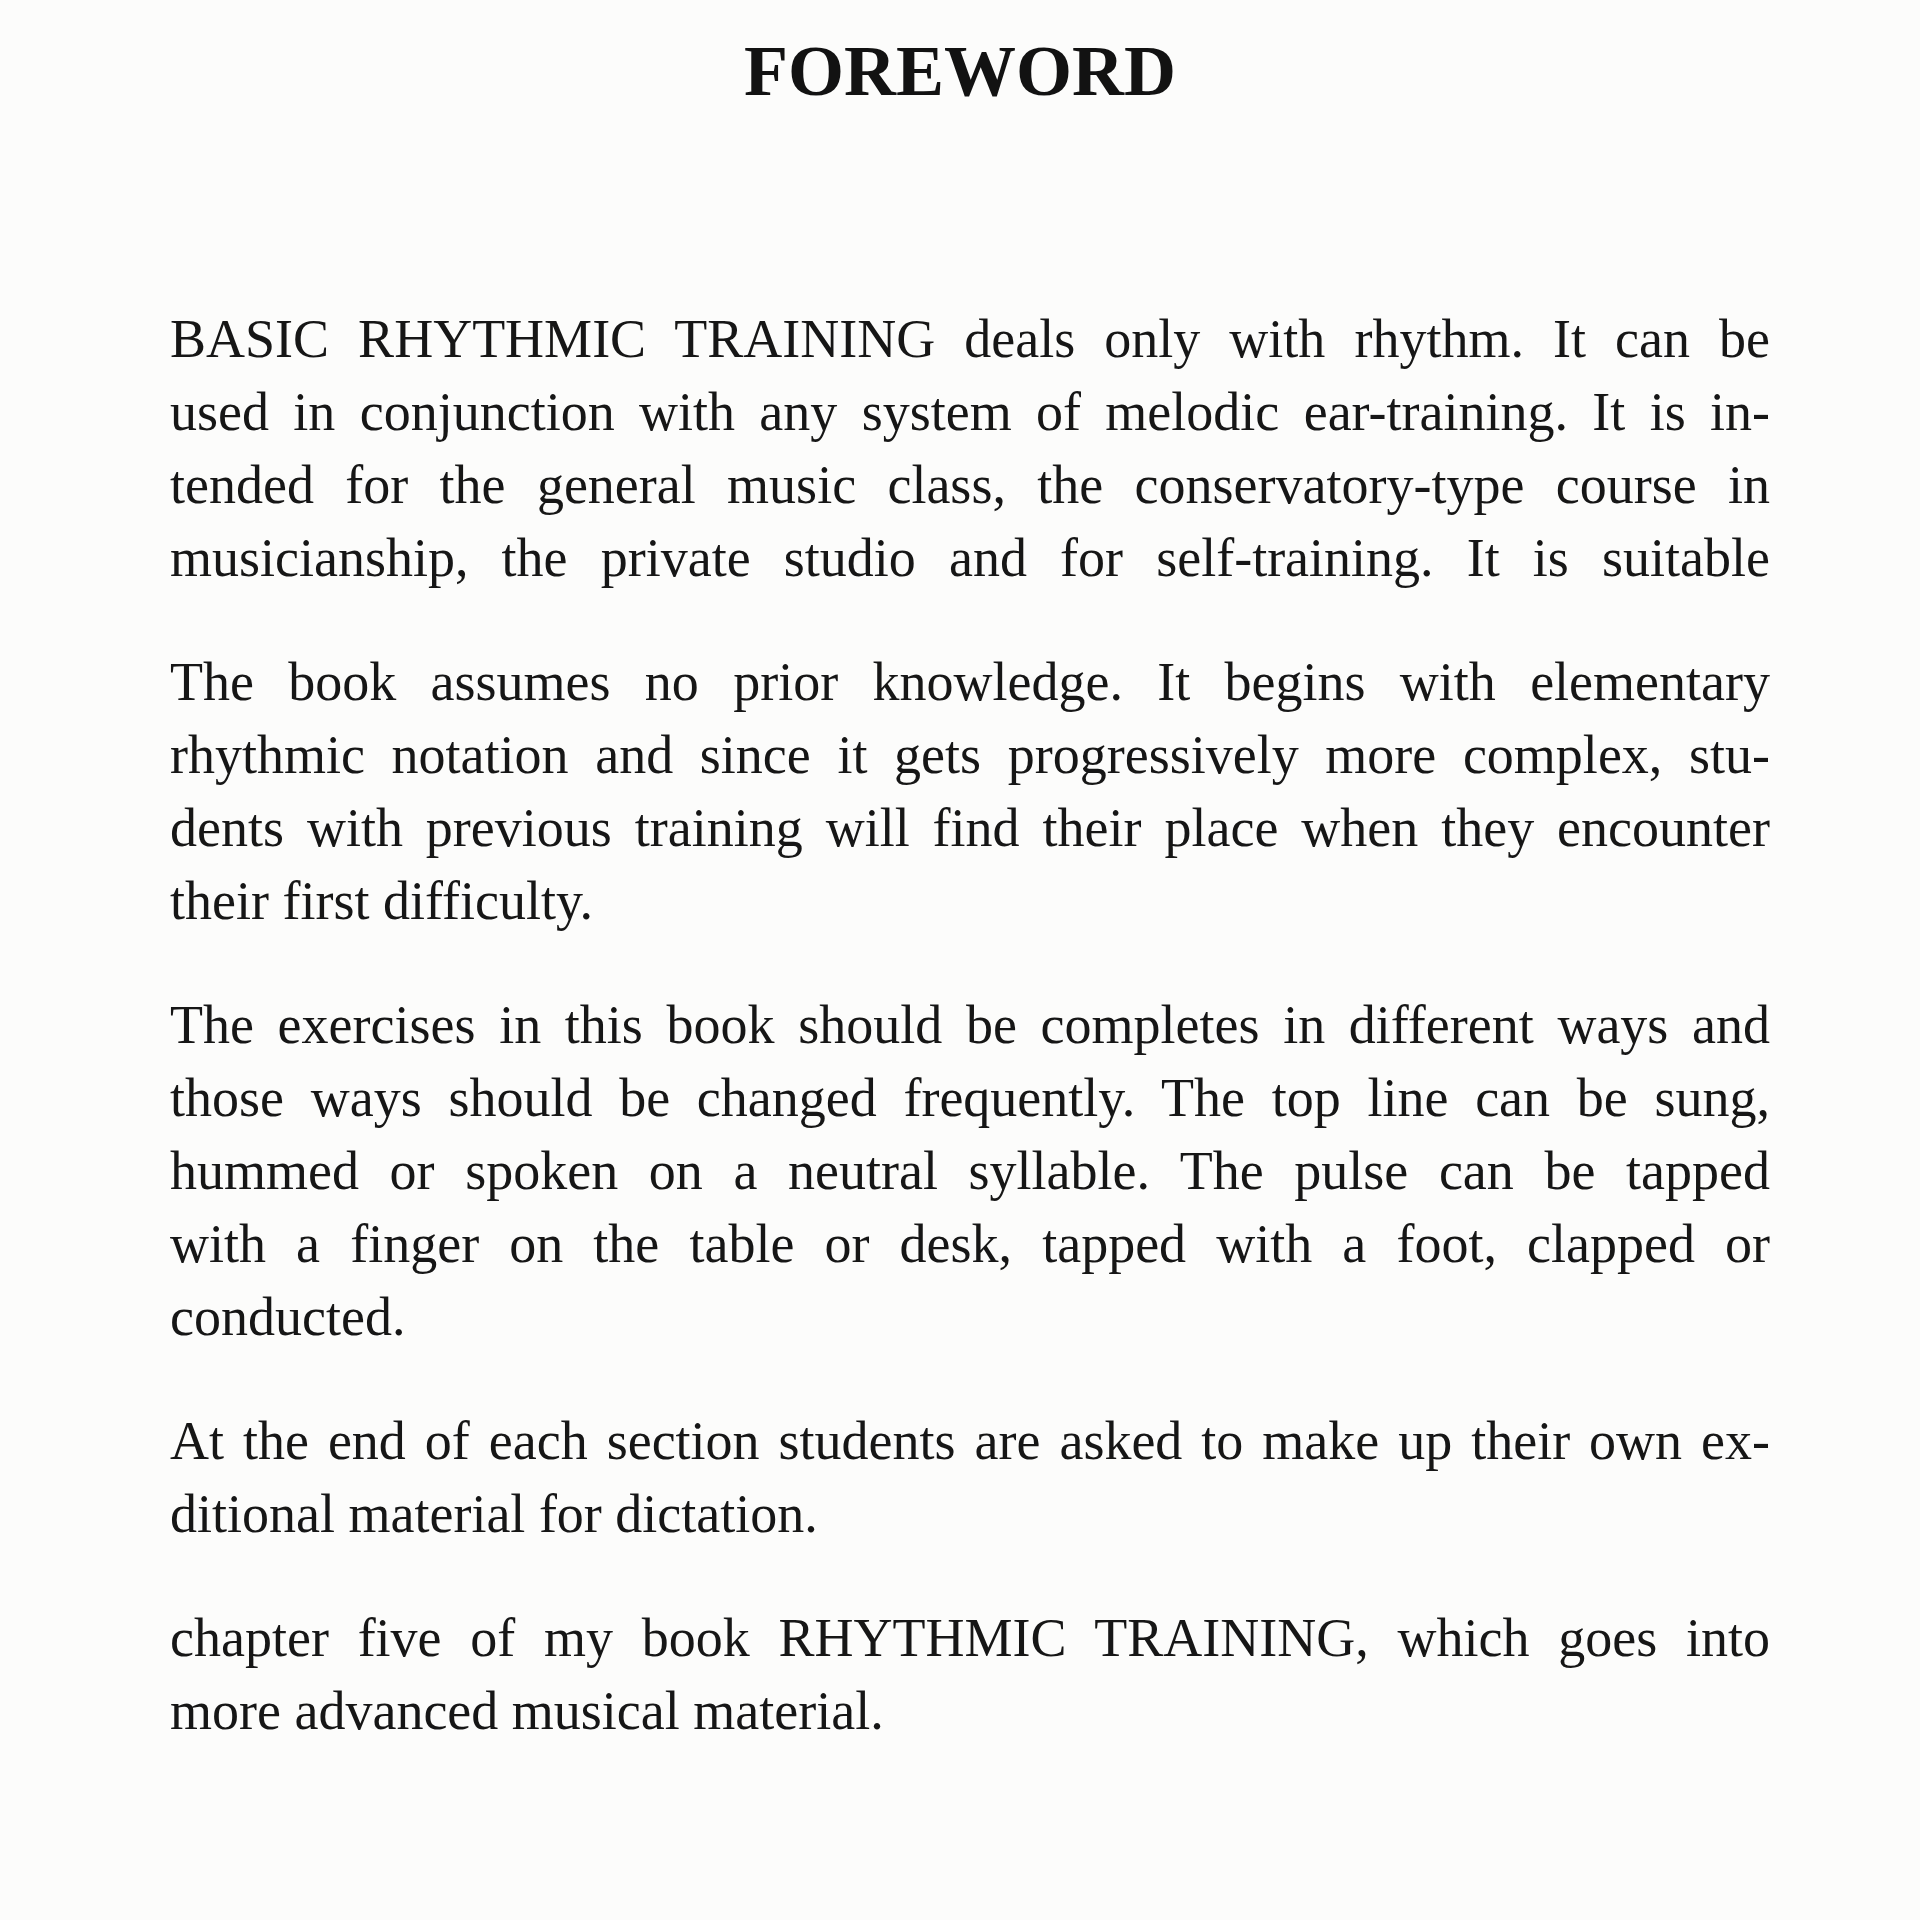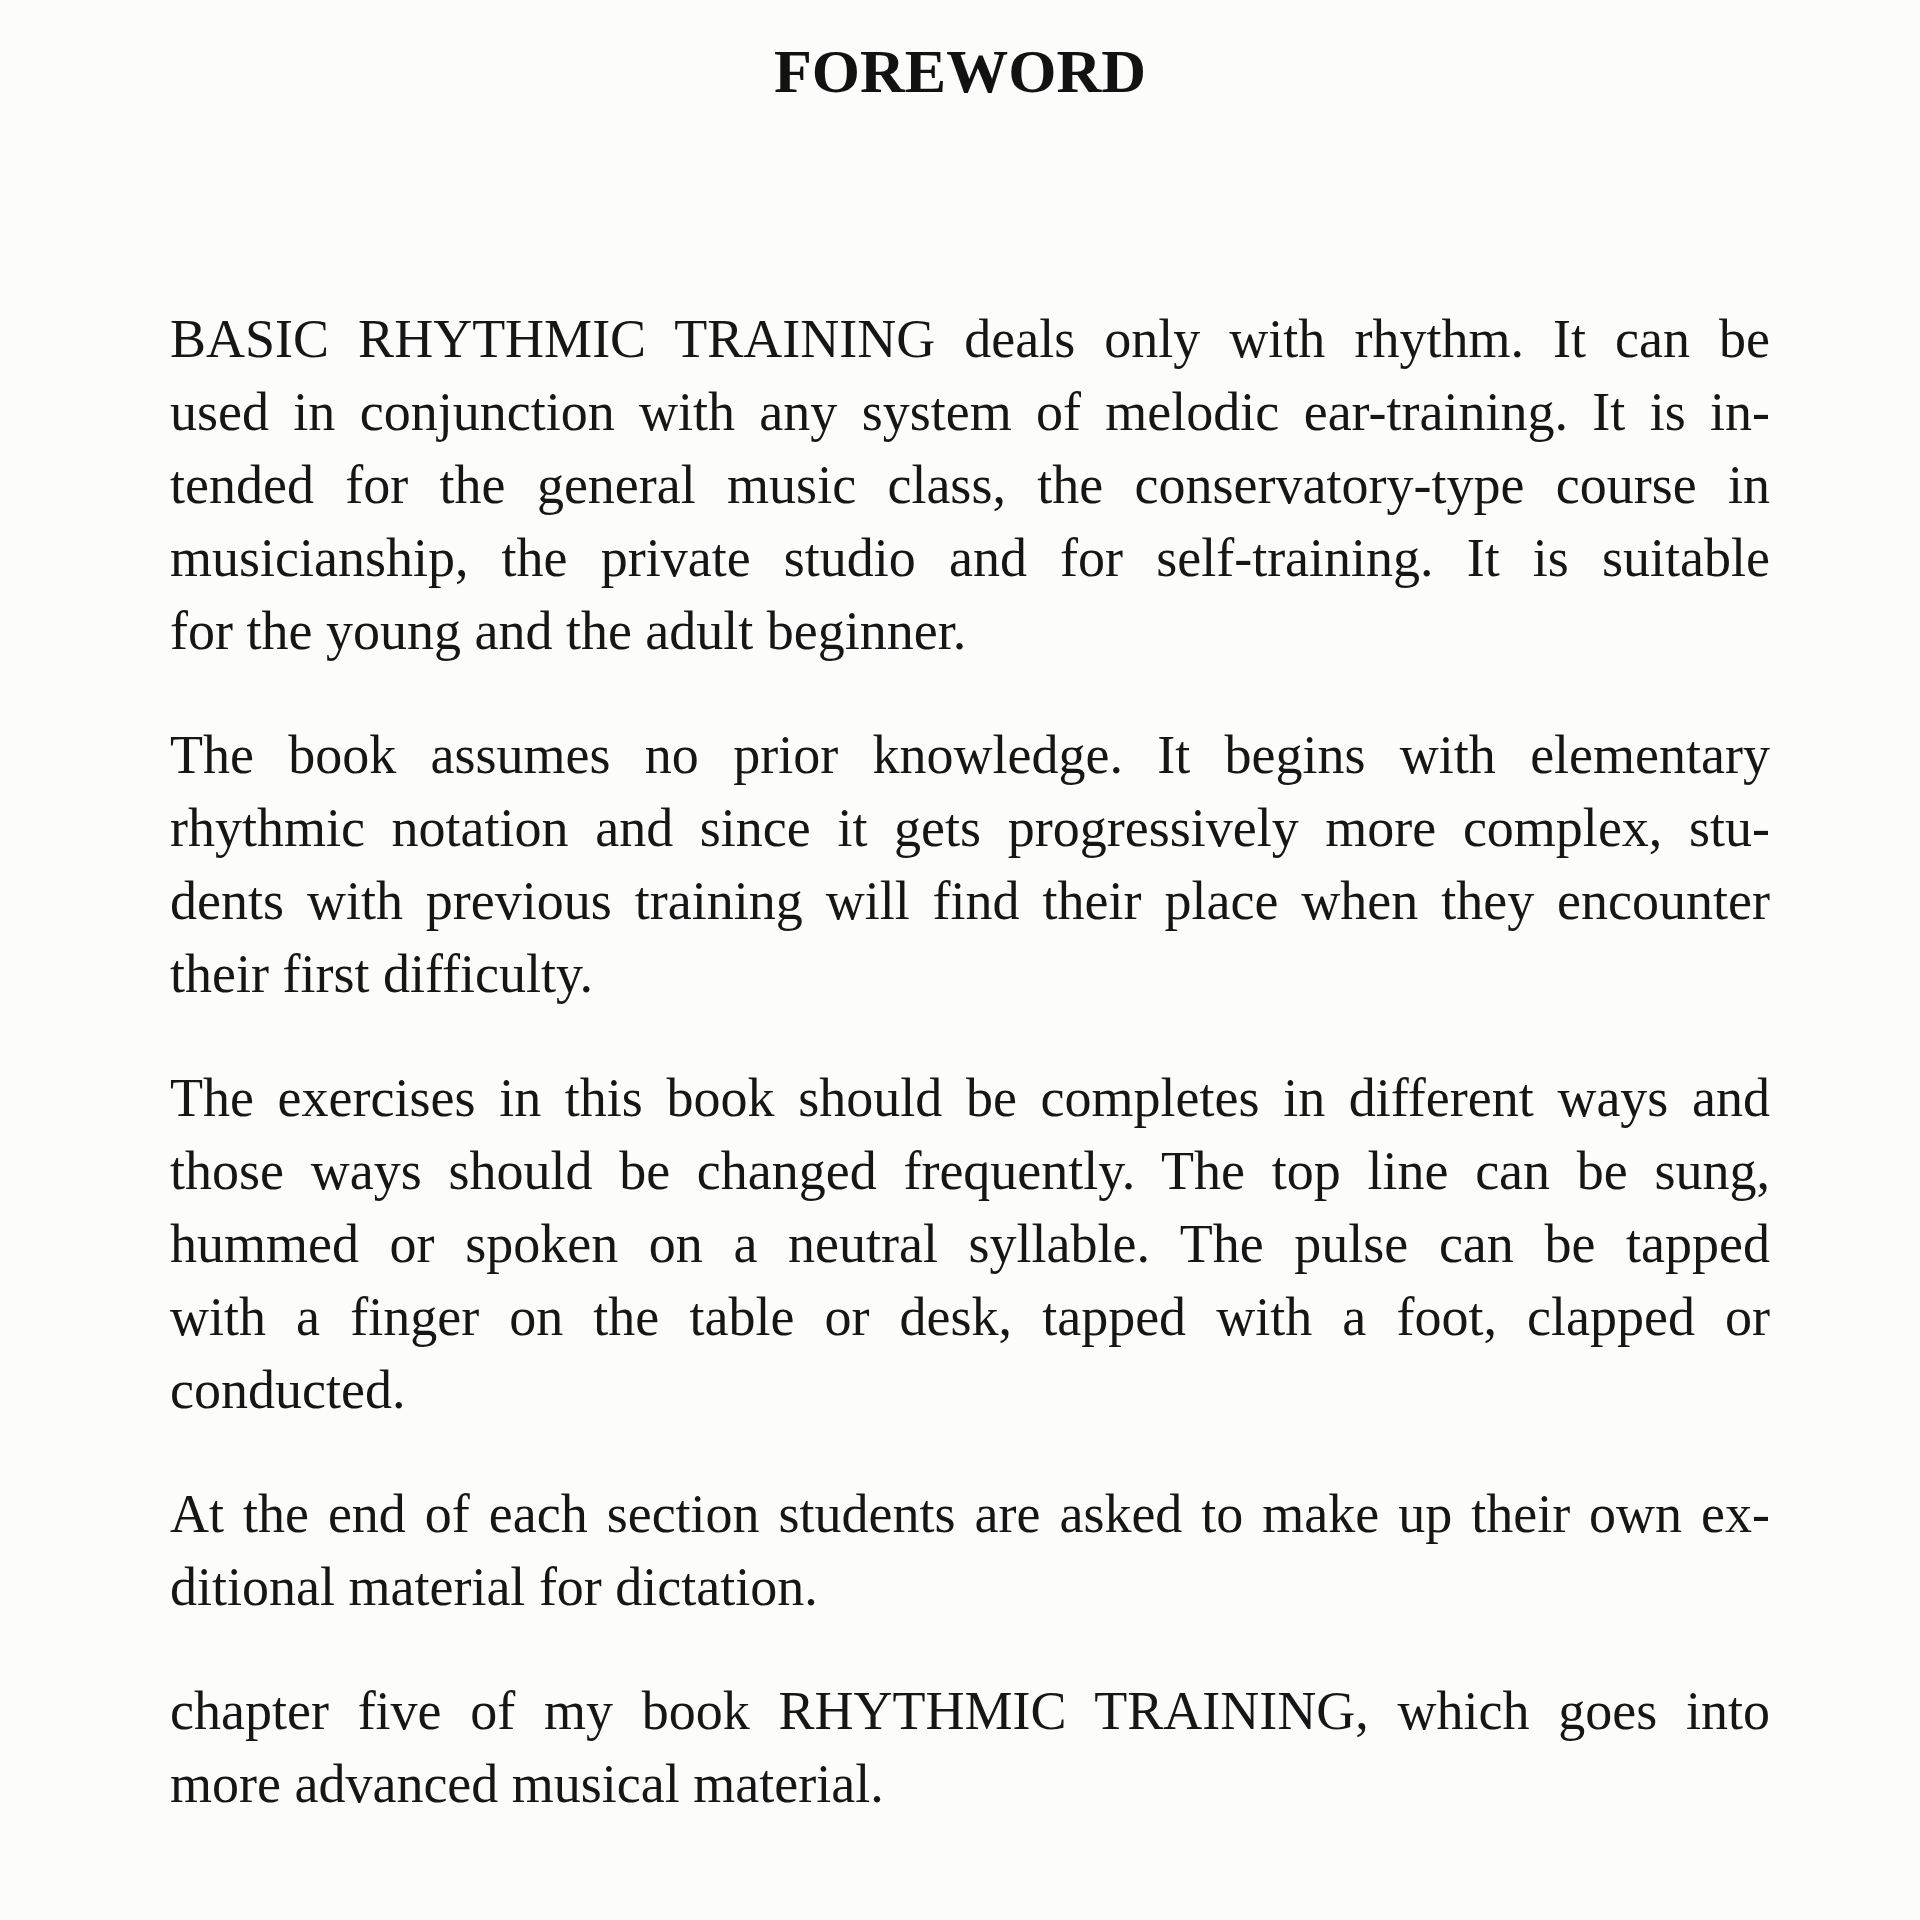--- a/index.html
+++ b/index.html
@@ -15,21 +15,21 @@
     overflow: hidden;
   }
   .page {
     width: 1920px;
     height: 1920px;
     box-sizing: border-box;
   }
   .page-title {
     font-family: "Liberation Serif", "DejaVu Serif", serif;
     font-weight: bold;
-    font-size: 62px;
+    font-size: 72px;
     line-height: 94px;
     text-align: center;
     color: #121212;
     margin: 24px 0 0 0;
     letter-spacing: 0px;
   }
   .foreword-body {
     margin: 188px 150px 0 170px;
     font-size: 54px;
     line-height: 67px;
@@ -51,21 +51,20 @@
 <body>
 
 <div class="page">
   <h1 class="page-title">FOREWORD</h1>
   <div class="foreword-body">
       <div class="paragraph">
         <div class="text-line">BASIC RHYTHMIC TRAINING deals only with rhythm. It can be</div>
         <div class="text-line">used in conjunction with any system of melodic ear-training. It is in-</div>
         <div class="text-line">tended for the general music class, the conservatory-type course in</div>
         <div class="text-line">musicianship, the private studio and for self-training. It is suitable</div>
-        <div class="text-line last-line">for the young and the adult beginner.</div>
       </div>
       <div class="paragraph">
         <div class="text-line">The book assumes no prior knowledge. It begins with elementary</div>
         <div class="text-line">rhythmic notation and since it gets progressively more complex, stu-</div>
         <div class="text-line">dents with previous training will find their place when they encounter</div>
         <div class="text-line last-line">their first difficulty.</div>
       </div>
       <div class="paragraph">
         <div class="text-line">The exercises in this book should be completes in different ways and</div>
         <div class="text-line">those ways should be changed frequently. The top line can be sung,</div>

